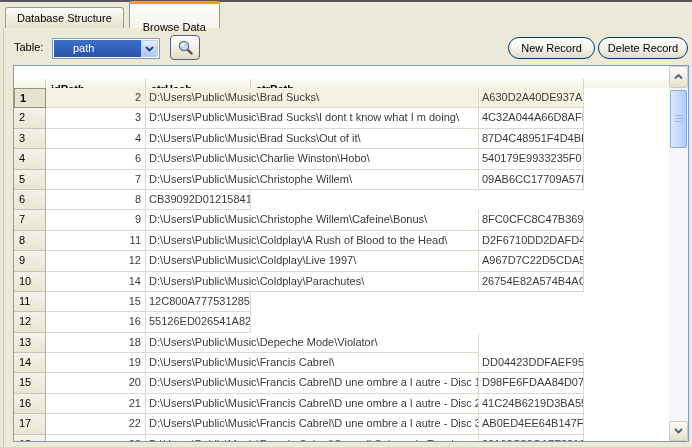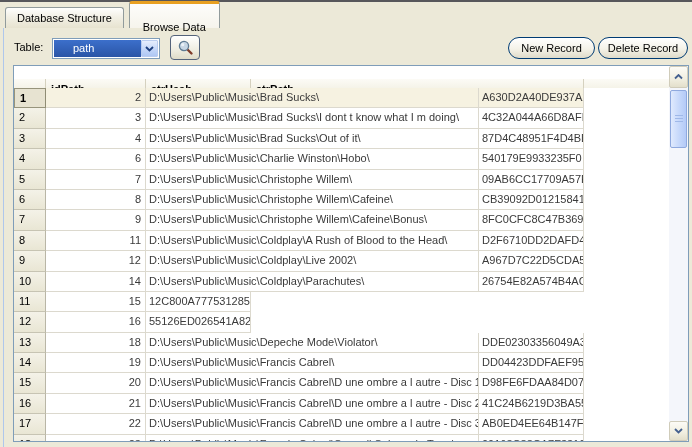--- a/index.html
+++ b/index.html
@@ -192,39 +192,38 @@
   </div>
       <div class="row">
     <div class="cell c-rowhdr">5</div>
     <div class="cell c-id">7</div>
     <div class="cell c-path">D:\Users\Public\Music\Christophe Willem\</div>
     <div class="cell c-hash">09AB6CC17709A57F</div>
   </div>
       <div class="row">
     <div class="cell c-rowhdr">6</div>
     <div class="cell c-id">8</div>
-    <div class="cell c-path">D:\Users\Public\Music\Christophe Willem\Cafeine\</div>
     <div class="cell c-hash">CB39092D01215841</div>
   </div>
       <div class="row">
     <div class="cell c-rowhdr">7</div>
     <div class="cell c-id">9</div>
     <div class="cell c-path">D:\Users\Public\Music\Christophe Willem\Cafeine\Bonus\</div>
     <div class="cell c-hash">8FC0CFC8C47B3691</div>
   </div>
       <div class="row">
     <div class="cell c-rowhdr">8</div>
     <div class="cell c-id">11</div>
     <div class="cell c-path">D:\Users\Public\Music\Coldplay\A Rush of Blood to the Head\</div>
     <div class="cell c-hash">D2F6710DD2DAFD4</div>
   </div>
       <div class="row">
     <div class="cell c-rowhdr">9</div>
     <div class="cell c-id">12</div>
-    <div class="cell c-path">D:\Users\Public\Music\Coldplay\Live 2002\</div>
+    <div class="cell c-path">D:\Users\Public\Music\Coldplay\Live 1997\</div>
     <div class="cell c-hash">A967D7C22D5CDA5</div>
   </div>
       <div class="row">
     <div class="cell c-rowhdr">10</div>
     <div class="cell c-id">14</div>
     <div class="cell c-path">D:\Users\Public\Music\Coldplay\Parachutes\</div>
     <div class="cell c-hash">26754E82A574B4AC</div>
   </div>
       <div class="row">
     <div class="cell c-rowhdr">11</div>
@@ -233,21 +232,20 @@
   </div>
       <div class="row">
     <div class="cell c-rowhdr">12</div>
     <div class="cell c-id">16</div>
     <div class="cell c-hash">55126ED026541A82</div>
   </div>
       <div class="row">
     <div class="cell c-rowhdr">13</div>
     <div class="cell c-id">18</div>
     <div class="cell c-path">D:\Users\Public\Music\Depeche Mode\Violator\</div>
-    <div class="cell c-hash">DDE02303356049A3</div>
   </div>
       <div class="row">
     <div class="cell c-rowhdr">14</div>
     <div class="cell c-id">19</div>
     <div class="cell c-path">D:\Users\Public\Music\Francis Cabrel\</div>
     <div class="cell c-hash">DD04423DDFAEF95F</div>
   </div>
       <div class="row">
     <div class="cell c-rowhdr">15</div>
     <div class="cell c-id">20</div>

